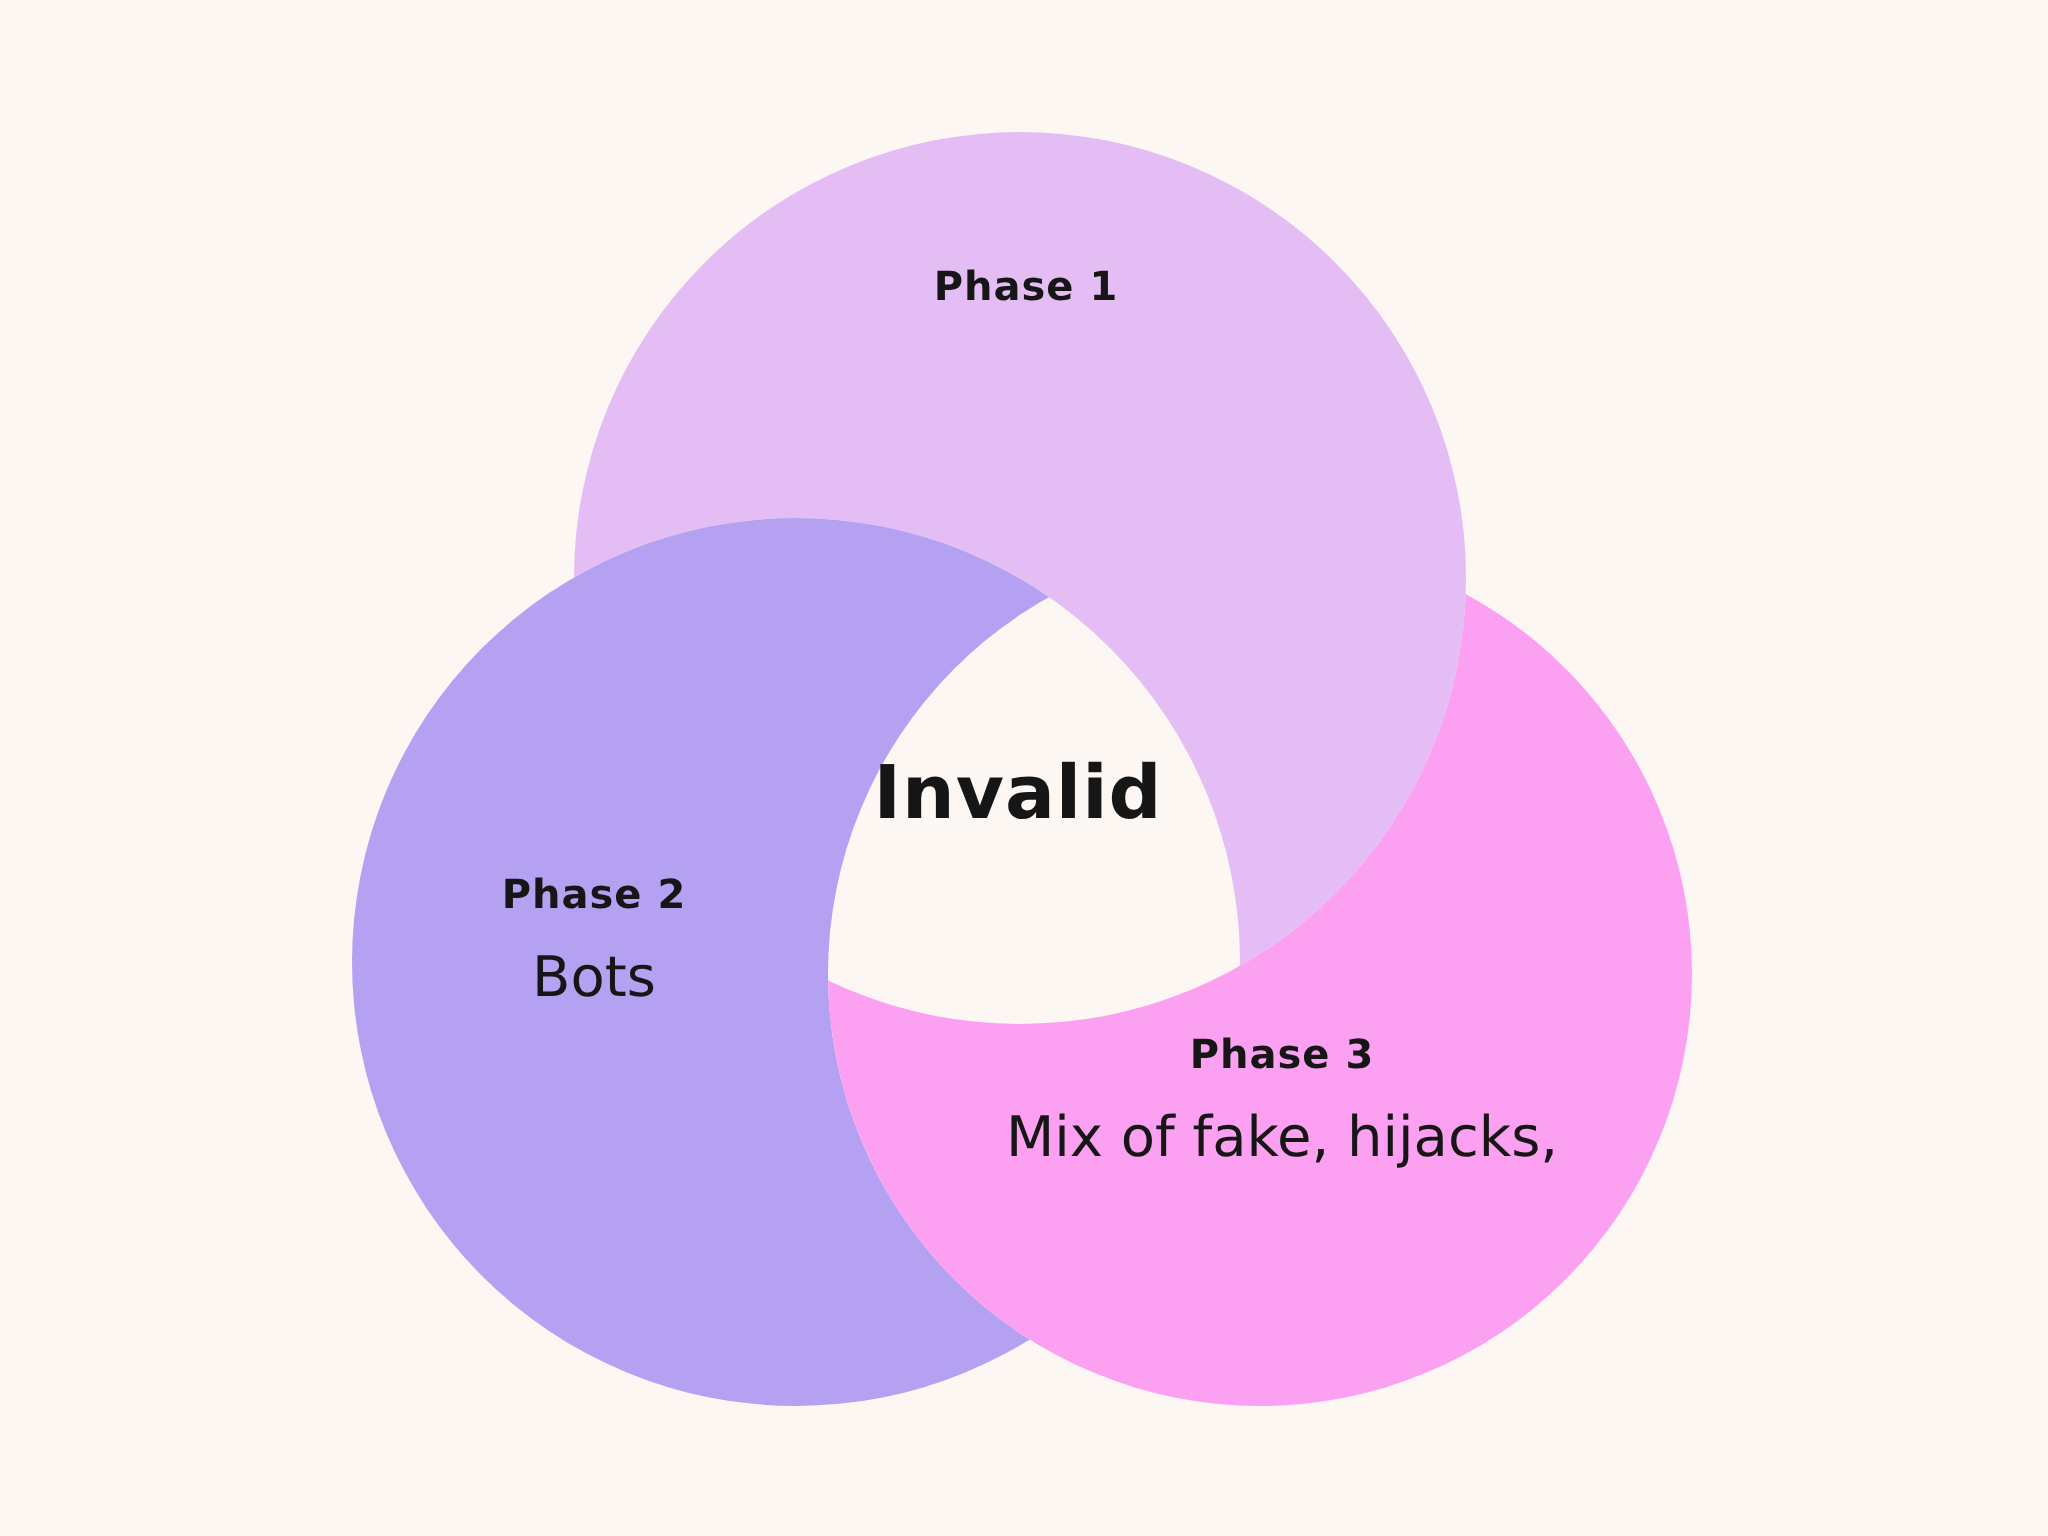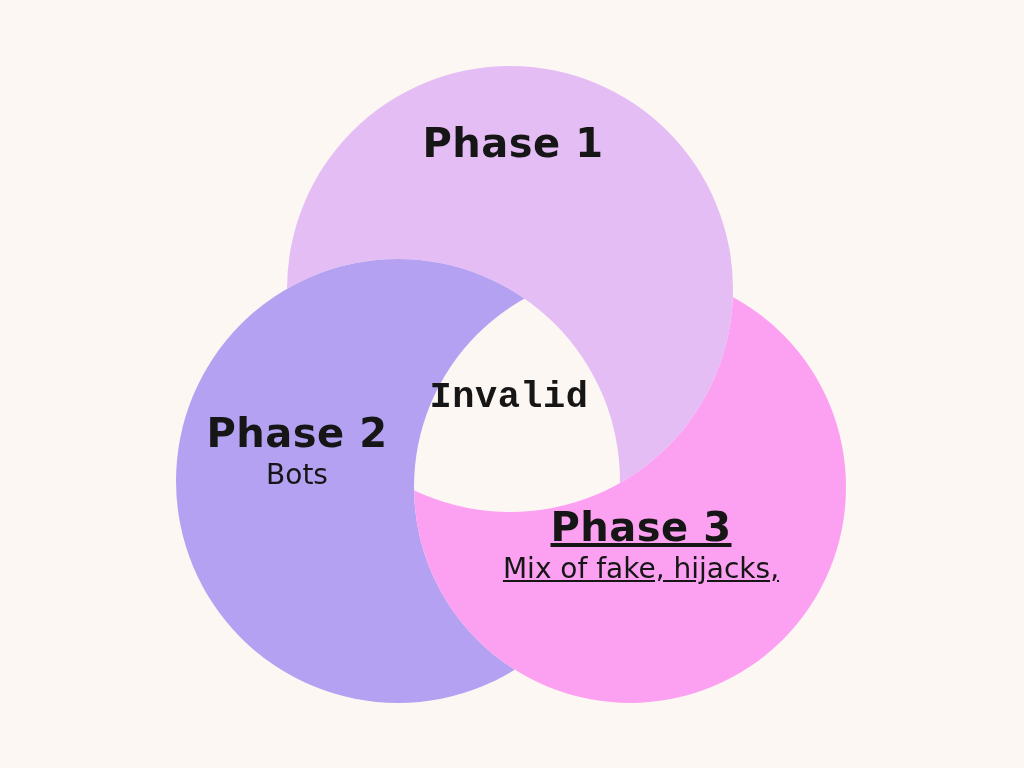--- a/index.html
+++ b/index.html
@@ -22,38 +22,37 @@
   .label {
     position: absolute;
     transform: translateX(-50%);
     text-align: center;
     white-space: nowrap;
     line-height: 42px;
     font-size: 28px;
     font-weight: 400;
   }
   .phase-title {
-    font-size: 40px;
+    font-size: 20px;
     font-weight: 700;
     letter-spacing: 0.5px;
   }
   .center-label {
     position: absolute;
     transform: translateX(-50%);
     text-align: right;
     white-space: nowrap;
     line-height: 42px;
     font-size: 37px;
     font-weight: 700;
     letter-spacing: 0.5px;
-    font-family: Liberation Mono, monospace;
   }
   .phase1-label { left: 513px; top: 122px; }
-  .phase2-label { left: 297px; top: 412px; }
-  .phase3-label { left: 641px; top: 506px; text-decoration: underline; }
+  .phase2-label { left: 297px; top: 426px; }
+  .phase3-label { left: 641px; top: 506px; }
   .center-label { left: 509px; top: 376px; }
 </style>
 </head>
 <body>
 
 <div class="stage" id="stage" style="background: rgb(253, 247, 244);">
 
   <svg class="venn" width="1024" height="768" viewBox="0 0 1024 768">
     <defs>
       <mask id="cut-phase2">

